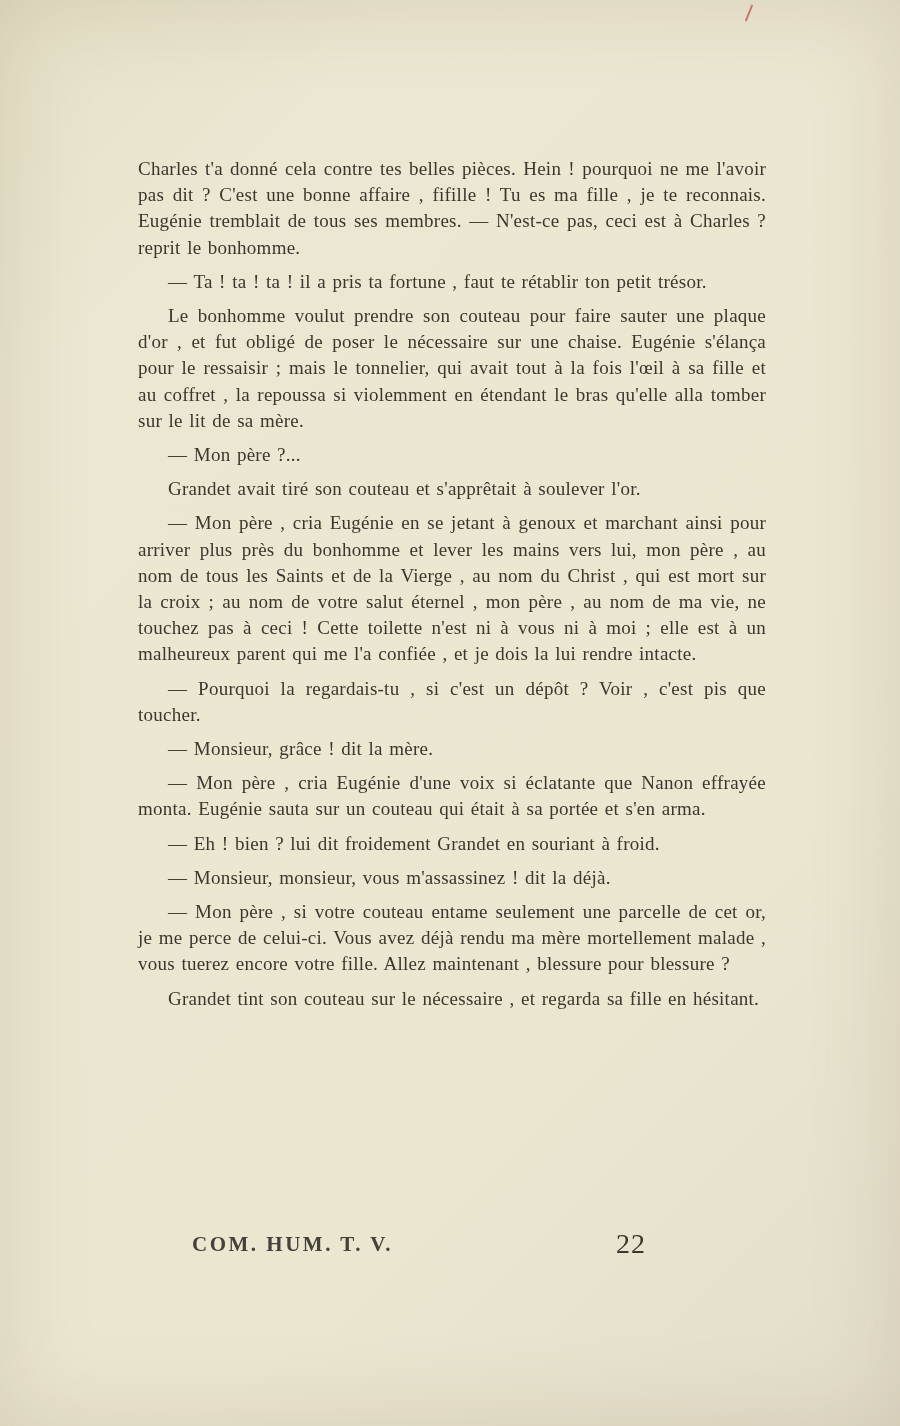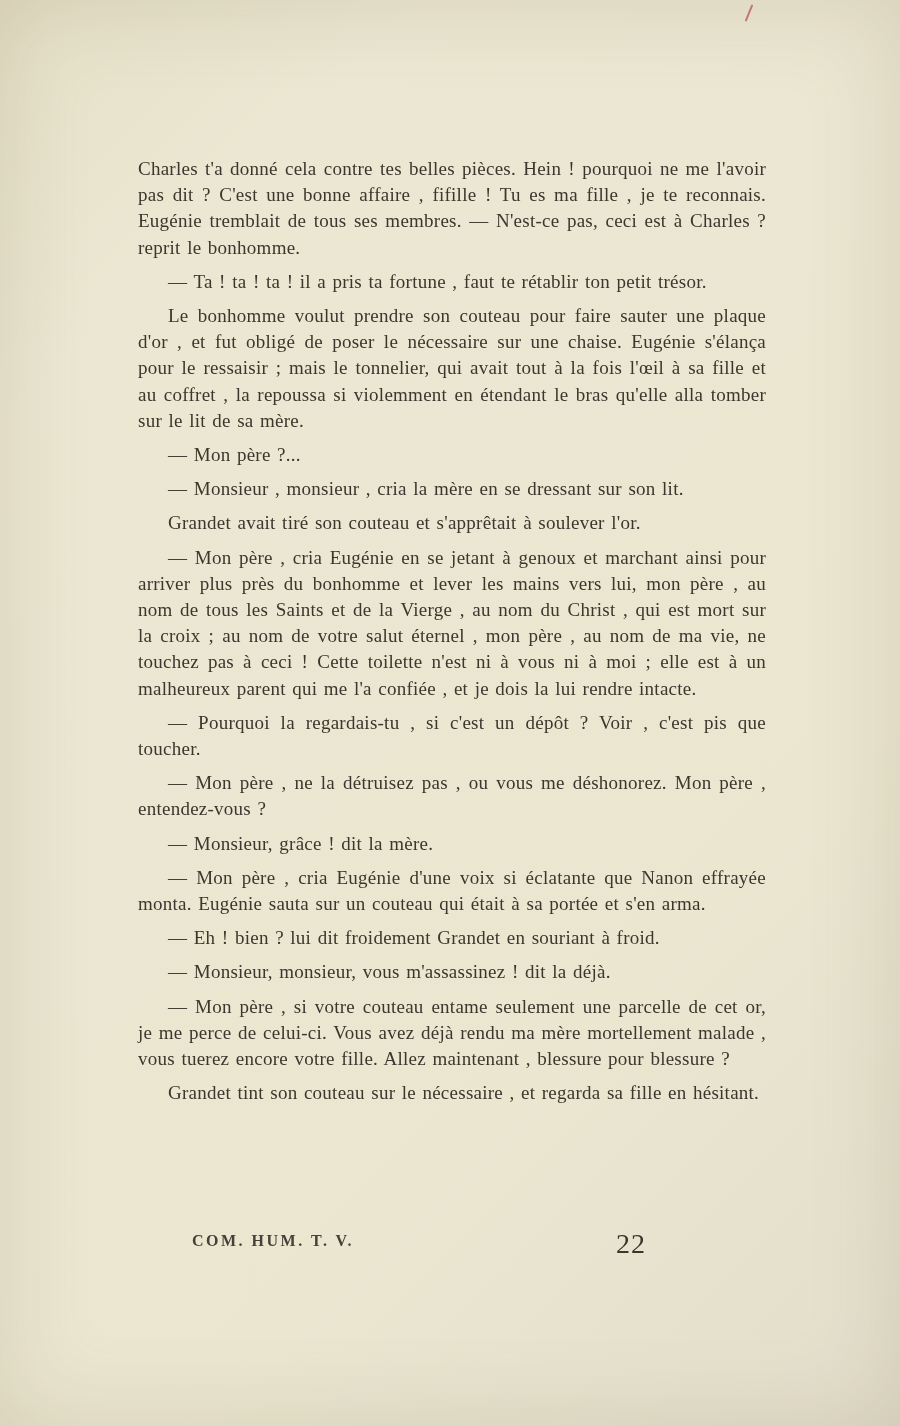--- a/index.html
+++ b/index.html
@@ -62,21 +62,21 @@
     position: absolute;
     left: 130px;
     top: 1228px;
     width: 644px;
     height: 30px;
   }
   .footer-signature {
     position: absolute;
     left: 62px;
     top: 4px;
-    font-size: 16px;
+    font-size: 21px;
     font-weight: bold;
     letter-spacing: 2.5px;
     color: #45413a;
   }
   .footer-sheet {
     position: absolute;
     left: 486px;
     top: 0;
     font-size: 28px;
     letter-spacing: 1px;
@@ -101,25 +101,23 @@
   <div class="scan-artifact"></div>
 
   <div class="content">
 
 
     <div class="text-block">
         <p class="para">Charles t'a donné cela contre tes belles pièces. Hein ! pourquoi ne me l'avoir pas dit ? C'est une bonne affaire , fifille ! Tu es ma fille , je te reconnais. Eugénie tremblait de tous ses membres. — N'est-ce pas, ceci est à Charles ? reprit le bonhomme.</p>
         <p class="para indent">— Ta ! ta ! ta ! il a pris ta fortune , faut te rétablir ton petit trésor.</p>
         <p class="para indent">Le bonhomme voulut prendre son couteau pour faire sauter une plaque d'or , et fut obligé de poser le nécessaire sur une chaise. Eugénie s'élança pour le ressaisir ; mais le tonnelier, qui avait tout à la fois l'œil à sa fille et au coffret , la repoussa si violemment en étendant le bras qu'elle alla tomber sur le lit de sa mère.</p>
         <p class="para indent">— Mon père ?...</p>
-        <p class="para indent">— Monsieur , monsieur , cria la mère en se dressant sur son lit.</p>
         <p class="para indent">Grandet avait tiré son couteau et s'apprêtait à soulever l'or.</p>
         <p class="para indent">— Mon père , cria Eugénie en se jetant à genoux et marchant ainsi pour arriver plus près du bonhomme et lever les mains vers lui, mon père , au nom de tous les Saints et de la Vierge , au nom du Christ , qui est mort sur la croix ; au nom de votre salut éternel , mon père , au nom de ma vie, ne touchez pas à ceci ! Cette toilette n'est ni à vous ni à moi ; elle est à un malheureux parent qui me l'a confiée , et je dois la lui rendre intacte.</p>
         <p class="para indent">— Pourquoi la regardais-tu , si c'est un dépôt ? Voir , c'est pis que toucher.</p>
-        <p class="para indent">— Mon père , ne la détruisez pas , ou vous me déshonorez. Mon père , entendez-vous ?</p>
         <p class="para indent">— Monsieur, grâce ! dit la mère.</p>
         <p class="para indent">— Mon père , cria Eugénie d'une voix si éclatante que Nanon effrayée monta. Eugénie sauta sur un couteau qui était à sa portée et s'en arma.</p>
         <p class="para indent">— Eh ! bien ? lui dit froidement Grandet en souriant à froid.</p>
         <p class="para indent">— Monsieur, monsieur, vous m'assassinez ! dit la déjà.</p>
         <p class="para indent">— Mon père , si votre couteau entame seulement une parcelle de cet or, je me perce de celui-ci. Vous avez déjà rendu ma mère mortellement malade , vous tuerez encore votre fille. Allez maintenant , blessure pour blessure ?</p>
         <p class="para indent">Grandet tint son couteau sur le nécessaire , et regarda sa fille en hésitant.</p>
       </div>
 
   </div>
 

